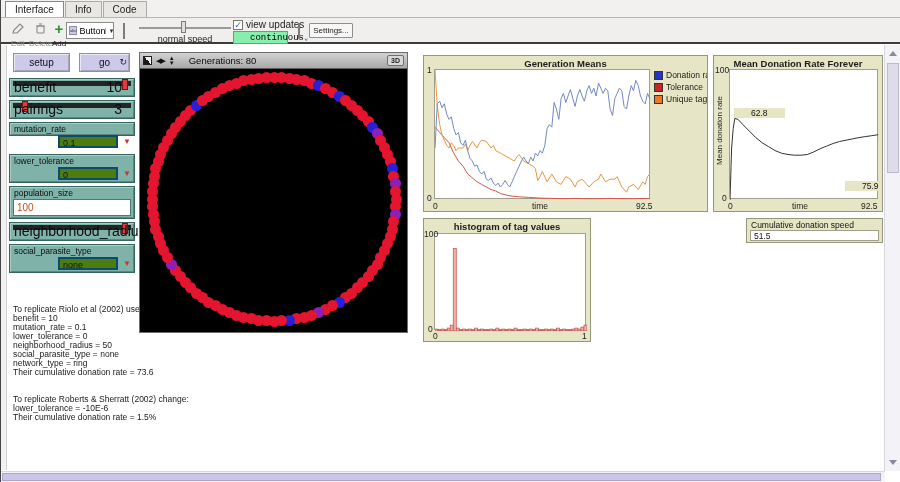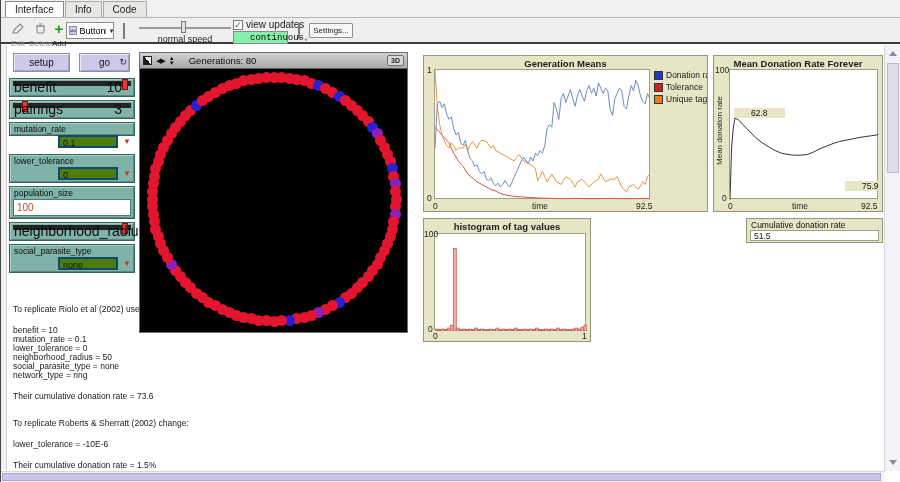--- a/index.html
+++ b/index.html
@@ -46,21 +46,21 @@
   .nl-slider .srow { position:absolute; left:4px; right:12px; bottom:1px; display:flex; justify-content:space-between; font-size:14px; color:#0c0c0c; }
   .nl-chooser .clabel { position:absolute; left:4px; top:1px; font-size:8.5px; color:#0c0c0c; }
   .nl-chooser .cbox { position:absolute; left:3px; right:16px; top:12px; height:13px; background:#4d7c0f; border:2px solid #0c4a6e; font-size:9px; color:#111; padding:1px 3px;margin-left:45px; }
   .nl-chooser .ctri { position:absolute; right:3px; top:14px; font-size:8px; color:#c0392b; }
   .nl-input .ilabel { position:absolute; left:4px; top:1px; font-size:8.5px; color:#0c0c0c; }
   .nl-input input { position:absolute; left:3px; right:3px; top:12px; height:17px; background:#fff; border:1px solid #4a7a71; font-size:10px; color:#c8501e; padding:0 3px; font-family:"Liberation Sans",sans-serif; }
 
   
   .notes { position:absolute; left:12px; top:305px; width:220px; font-size:8.5px; line-height:9px; color:#1a1a1a; }
   .notes div { white-space:nowrap; }
-  .gap-md { margin-top:12px; }
+  .gap-md { }
   .gap-lg { margin-top:18px; }
 
   
   .world { position:absolute; left:138px; top:52px; width:269px; height:281px; border:1px solid #6e6e6e; background:#000; }
   .whead { position:absolute; left:0; top:0; right:0; height:16px; background:linear-gradient(#d2d2d2,#a9a9a9); border-bottom:1px solid #5e5e5e; display:flex; align-items:center; padding:0 3px; }
   .whead .diag { width:9px; height:9px; border:1px solid #222; background:linear-gradient(45deg,#1a1a1a 50%,#efefef 50%); margin-right:4px; }
   .whead .lr { font-size:7px; color:#111; letter-spacing:-1px; margin-right:4px; }
   .whead .ud { display:flex; flex-direction:column; font-size:6px; line-height:5px; color:#111; margin-right:14px; }
   .whead .wtitle { font-size:9.5px; color:#0a0a0a; }
   .btn3d { margin-left:auto; width:17px; height:11px; background:#d8d8d8; border:1px solid #6e6e6e; border-radius:2px; font-size:7px; font-weight:bold; color:#222; text-align:center; line-height:10px; }
@@ -383,21 +383,21 @@
     <div class="tick" style="left:14px; top:145px;">0</div>
     <div class="tick" style="left:78px; top:145px;">time</div>
     <div class="tick" style="left:147px; top:145px;">92.5</div>
     <div id="md-annos">
         <div class="anno" style="left: 20px; top: 52px;">62.8</div>
         <div class="anno" style="left: 131px; top: 125px;">75.9</div>
       </div>
   </div>
 
   <div class="monitor">
-    <div class="mlabel">Cumulative donation rate</div>
+    <div class="mlabel">Cumulative donation speed</div>
     <div class="mbox">51.5</div>
   </div>
 
   <div class="plot" style="left:422px; top:218px; width:168px; height:124px;">
     <div class="ptitle">histogram of tag values</div>
     <div class="parea" style="left:10px; top:14px; width:152px; height:97px;">
       <svg id="hg-svg" width="152" height="97" viewBox="0 0 152 97" preserveAspectRatio="none">
           <g id="hg-bars">
             <rect x="0.00" y="95.06" width="3.04" height="1.94" fill="#efb0a8" stroke="#c05048" stroke-width="0.7"></rect>
             <rect x="3.04" y="96.03" width="3.04" height="0.97" fill="#efb0a8" stroke="#c05048" stroke-width="0.7"></rect>

